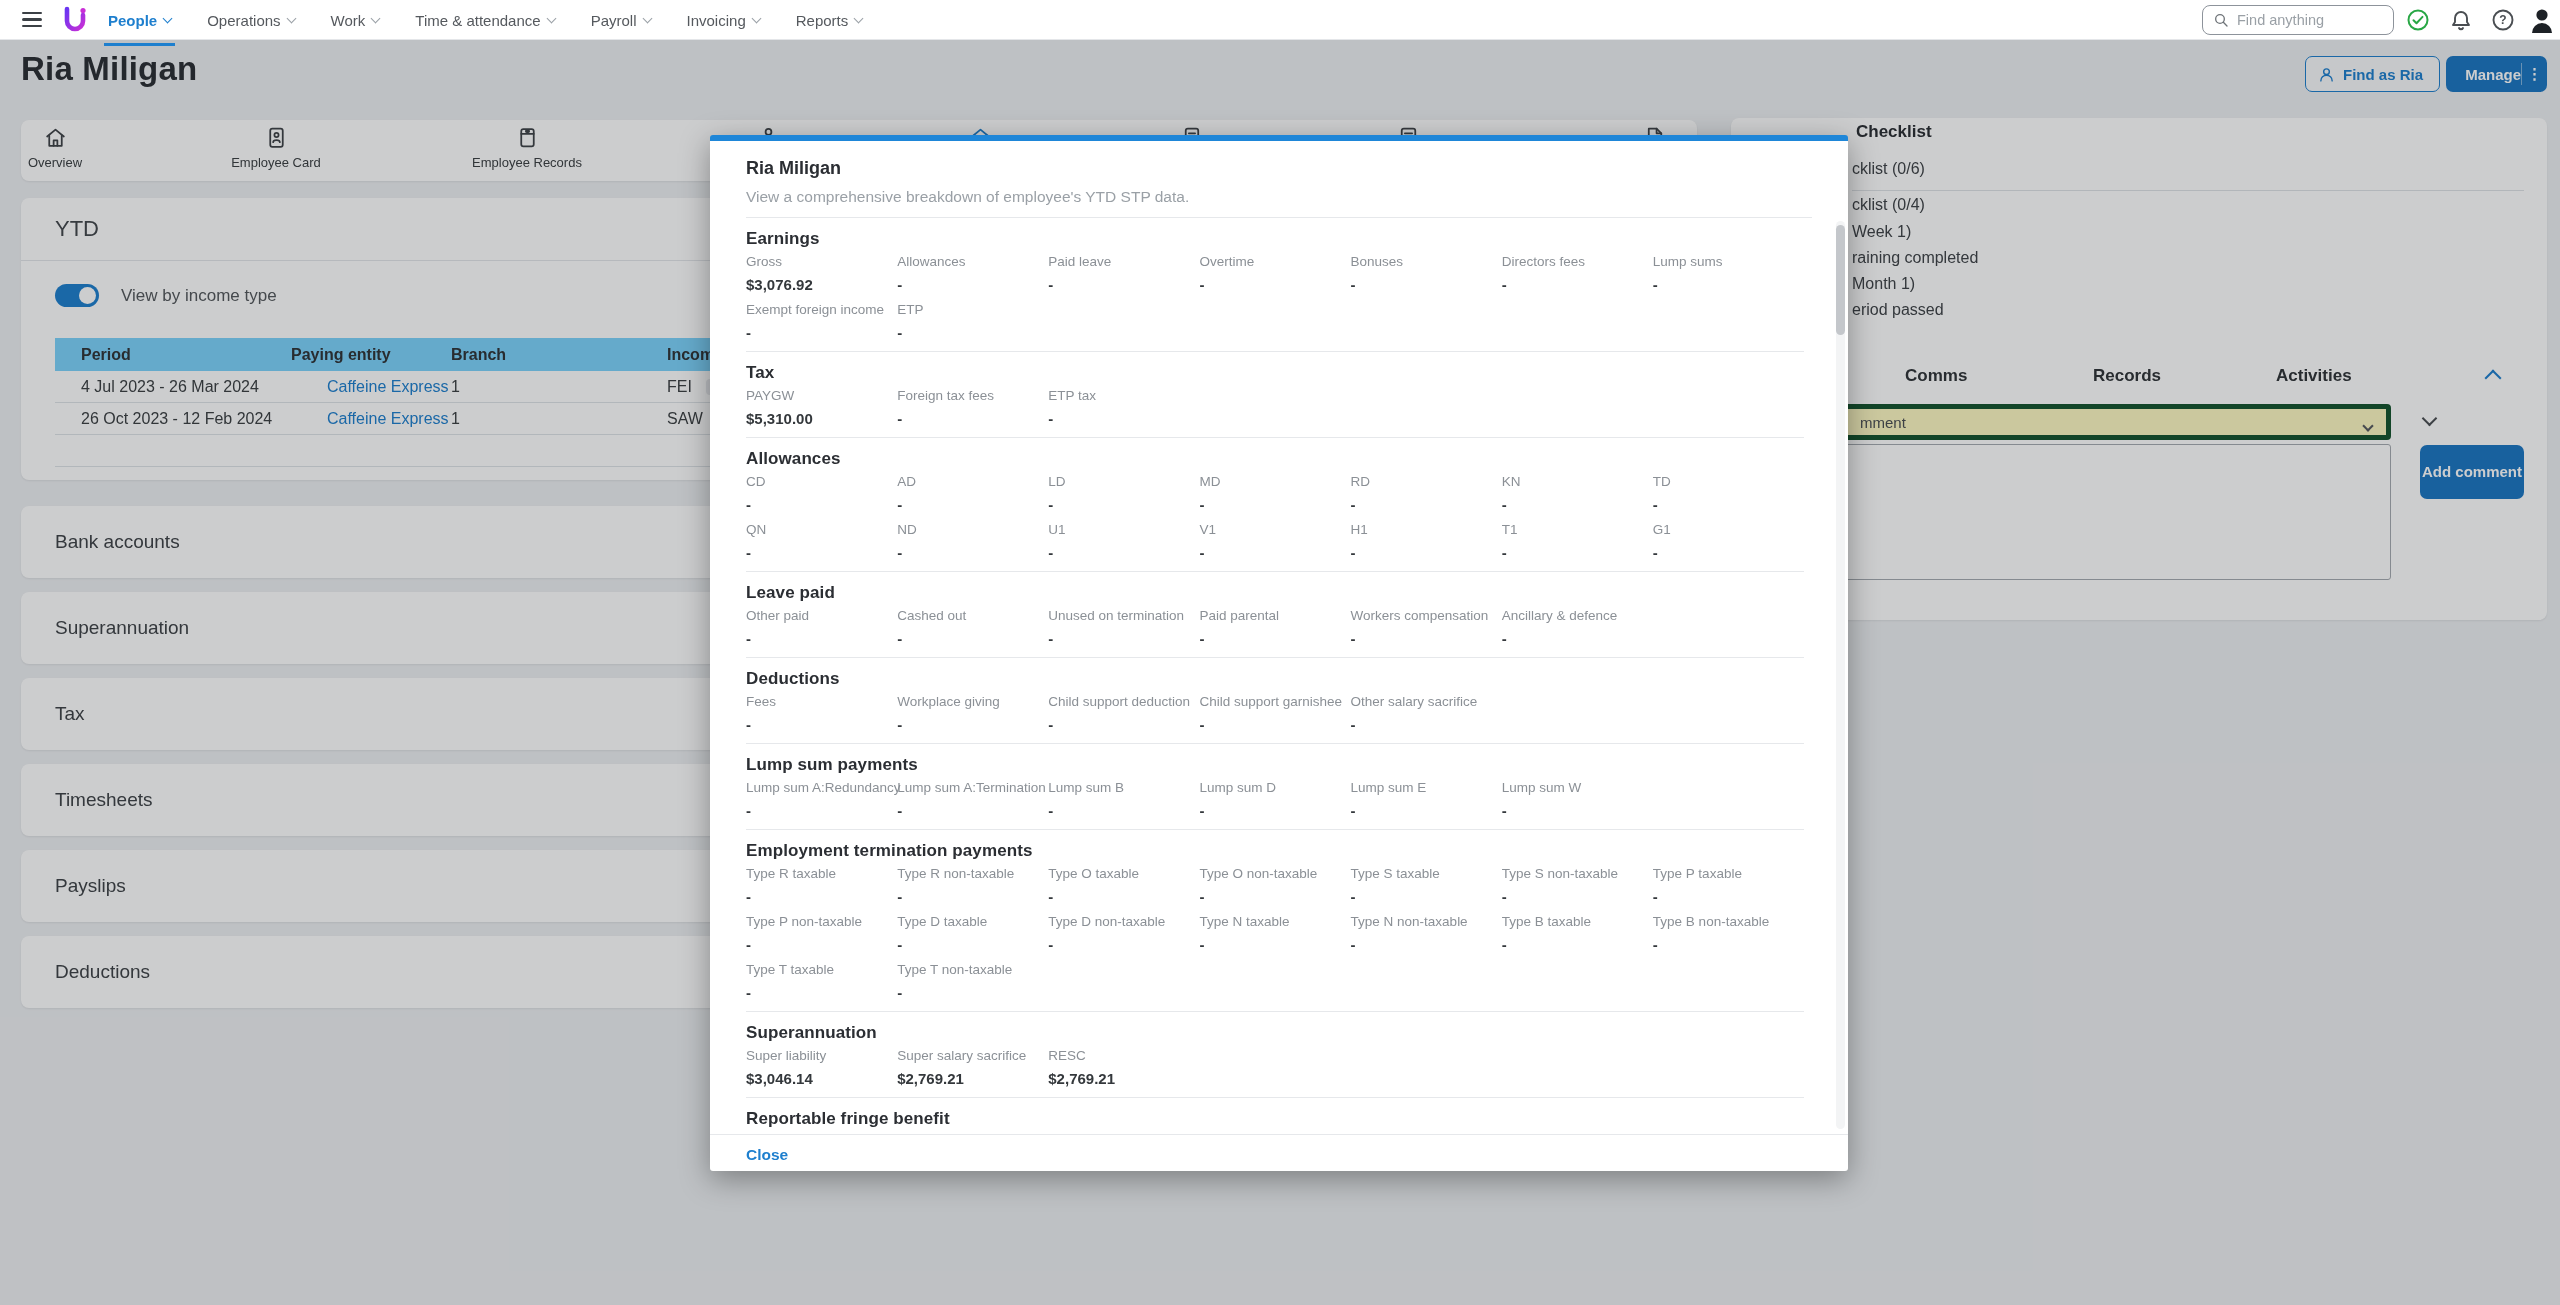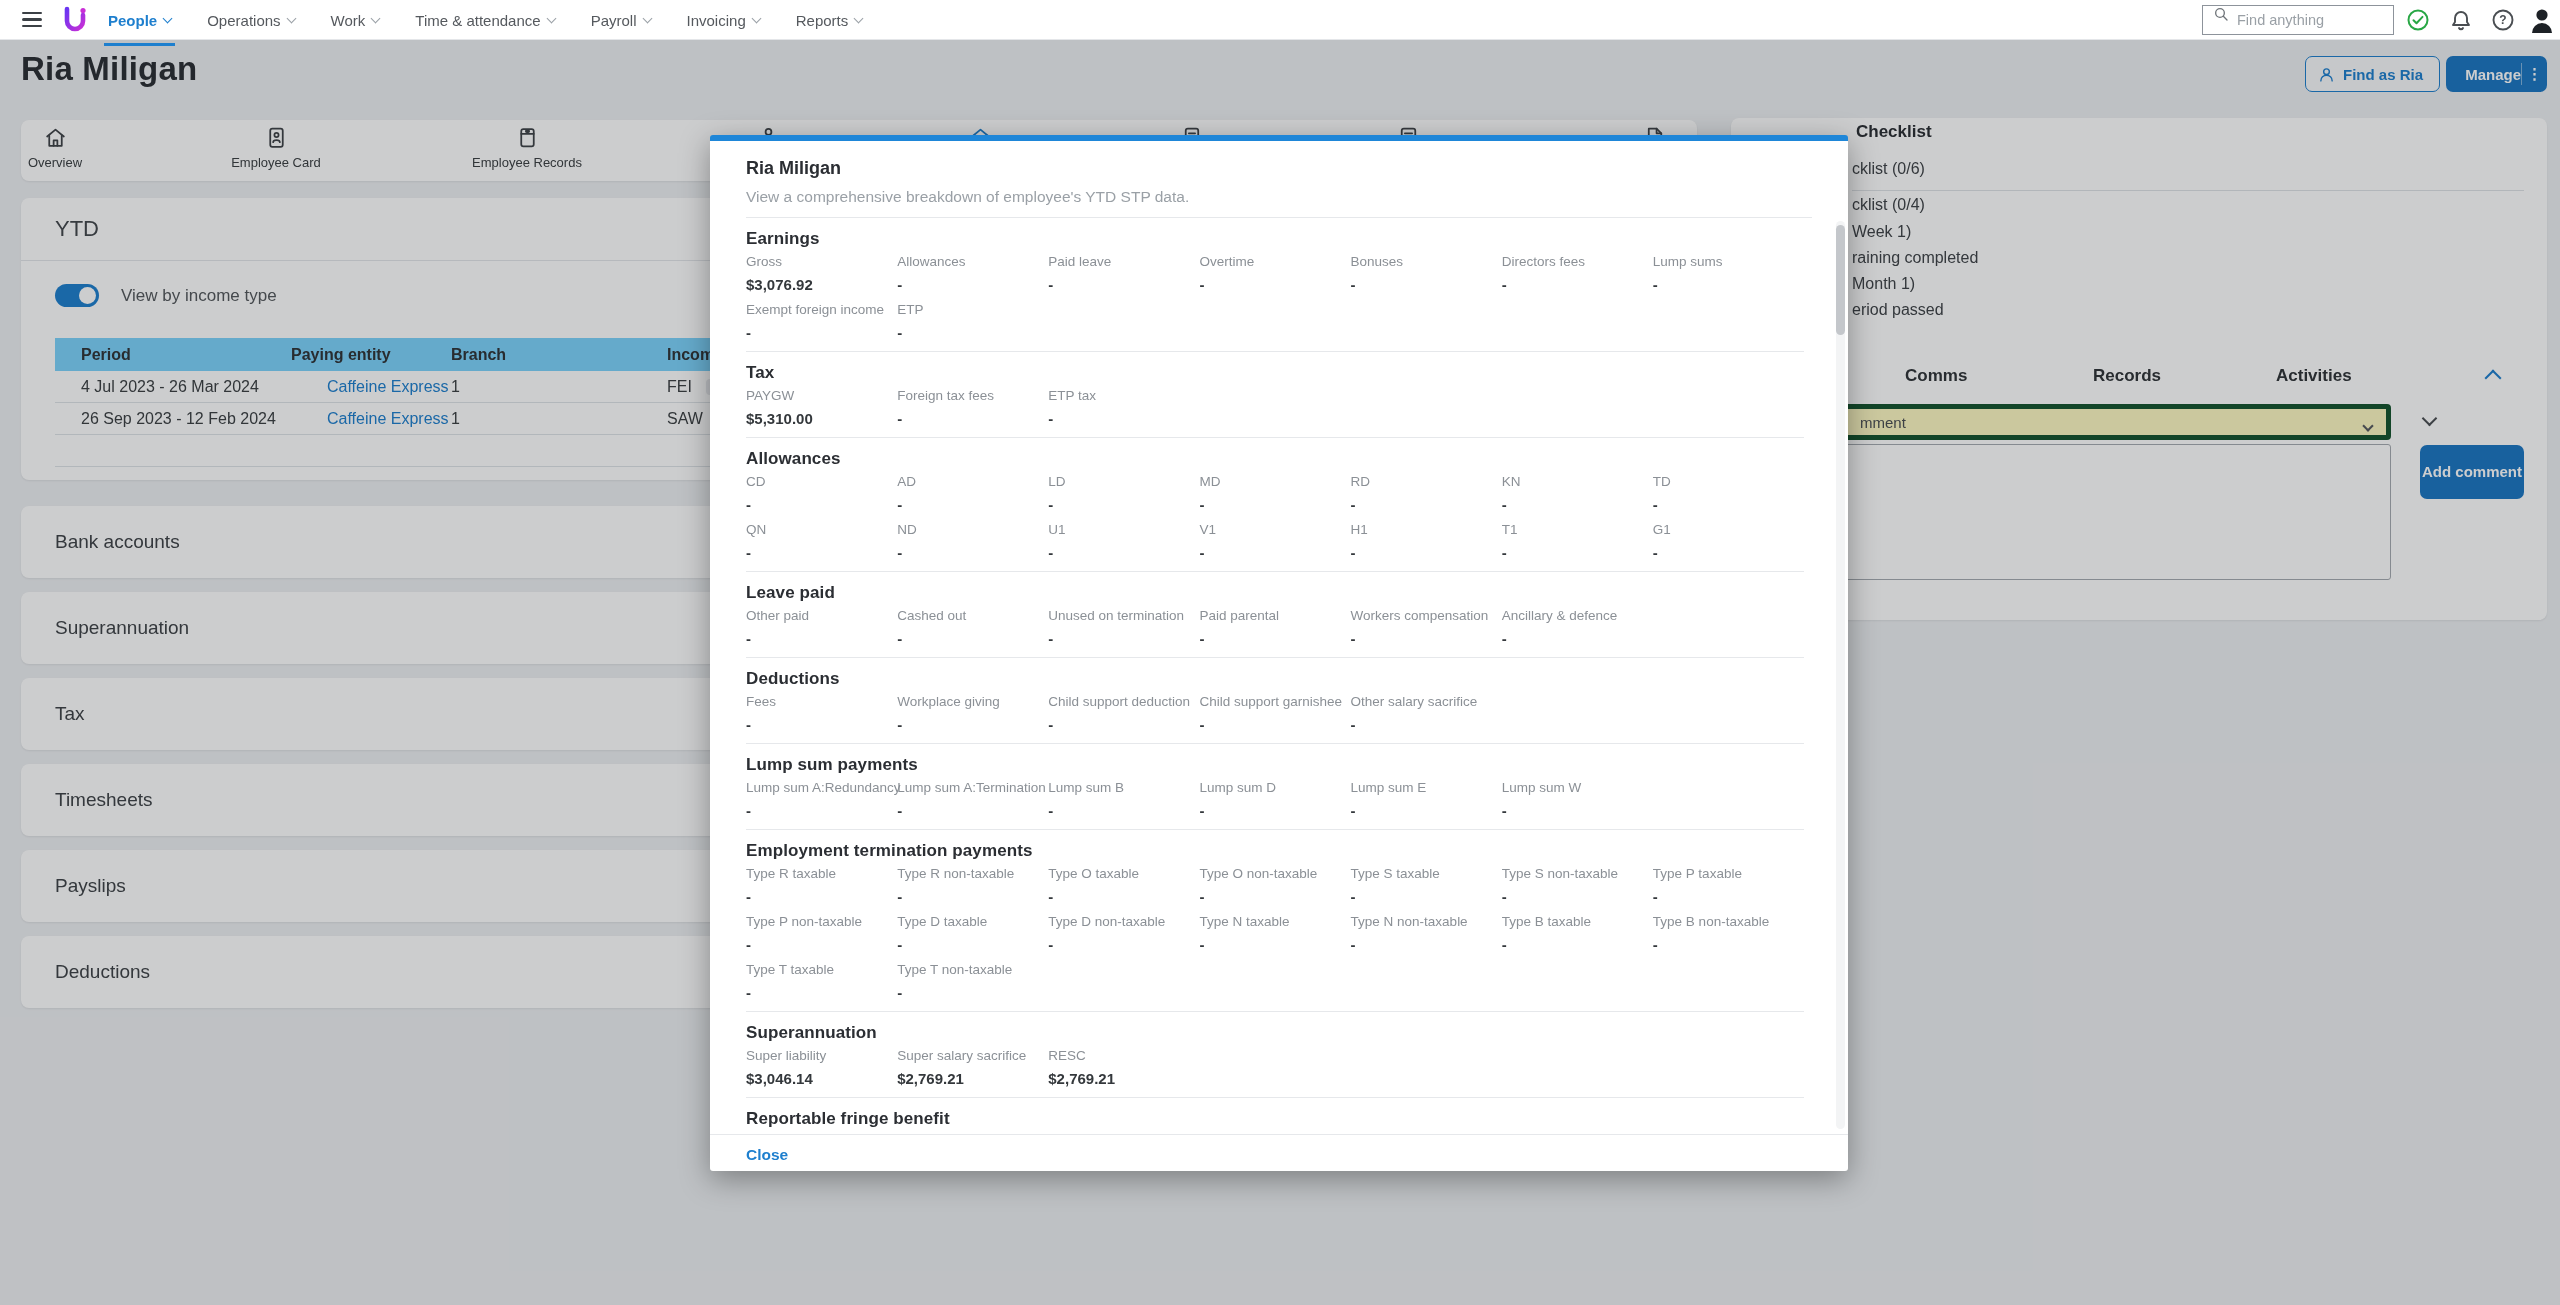--- a/index.html
+++ b/index.html
@@ -12,21 +12,21 @@
   #navbar{position:absolute;top:0;left:0;width:2560px;height:40px;background:#ffffff;border-bottom:1px solid #e4e6e9;z-index:70;}
   #hamburger{position:absolute;left:22px;top:12px;width:20px;height:16px;cursor:pointer;}
   #hamburger span{display:block;height:2.4px;background:#3c4146;margin-bottom:4px;border-radius:2px;}
   #logo{position:absolute;left:62px;top:6px;width:26px;height:28px;}
   #nav-menu{position:absolute;left:108px;top:0;height:40px;display:flex;align-items:center;gap:36px;}
   .nav-item{position:relative;height:52px;display:flex;align-items:center;gap:7px;font-size:15px;color:#55595e;cursor:pointer;white-space:nowrap;}
   .nav-item .chev{width:7px;height:7px;border-right:1.8px solid #9aa0a6;border-bottom:1.8px solid #9aa0a6;transform:rotate(45deg);margin-top:-4px;}
   .nav-item.active{color:var(--accent);font-weight:bold;}
   .nav-item.active .chev{border-color:var(--accent);}
   .nav-item.active::after{content:"";position:absolute;left:-4px;right:-4px;bottom:0;height:3px;background:var(--accent);}
-  #search-box{position:absolute;left:2202px;top:5px;width:192px;height:30px;border:1.6px solid #8d939b;border-radius:0;background:#fff;display:flex;padding:0 10px;gap:8px;}
+  #search-box{position:absolute;left:2202px;top:5px;width:192px;height:30px;border:1.6px solid #8d939b;border-radius:8px;background:#fff;display:flex;align-items:center;padding:0 10px;gap:8px;}
   #search-box input{border:none;outline:none;font-size:14.5px;color:#444;width:140px;font-family:inherit;background:transparent;}
   #search-box input::placeholder{color:#9aa0a6;}
   .nav-ico{position:absolute;top:8px;width:24px;height:24px;}
 
   
   #page-title{position:absolute;left:21px;top:50px;font-size:33px;font-weight:bold;color:#2b2e33;letter-spacing:.2px;}
   #login-btn{position:absolute;left:2305px;top:56px;height:36px;padding:0 16px 0 12px;border:1.6px solid var(--accent);border-radius:7px;background:rgba(255,255,255,.6);color:var(--accent);font-weight:bold;font-size:15px;display:flex;align-items:center;gap:8px;cursor:pointer;}
   #manage-btn{position:absolute;left:2446px;top:56px;width:101px;height:36px;border:none;border-radius:7px;background:var(--btn);color:#fff;font-weight:bold;font-size:15px;display:flex;align-items:center;cursor:pointer;font-family:inherit;}
   #manage-btn .lbl{flex:1;text-align:right;}
   #manage-btn .kebab{width:26px;border-left:1px solid rgba(255,255,255,.45);height:22px;display:flex;align-items:center;justify-content:center;letter-spacing:0;font-size:15px;font-weight:bold;}
@@ -289,21 +289,21 @@
           <div>Branch</div>
           <div>Income type</div>
         </div>
         <div class="tr">
           <div>4 Jul 2023 - 26 Mar 2024</div>
           <div><a>Caffeine Express</a></div>
           <div>1</div>
           <div>FEI<span class="badge">AE</span></div>
         </div>
         <div class="tr">
-          <div>26 Sep 2023 - 12 Feb 2024</div>
+          <div>26 Oct 2023 - 12 Feb 2024</div>
           <div><a>Caffeine Express</a></div>
           <div>1</div>
           <div>SAW</div>
         </div>
         <div class="tr"></div>
       </div>
   </div>
 
   <div id="accordions">
       <div class="card acc" style="top: 506px;">

